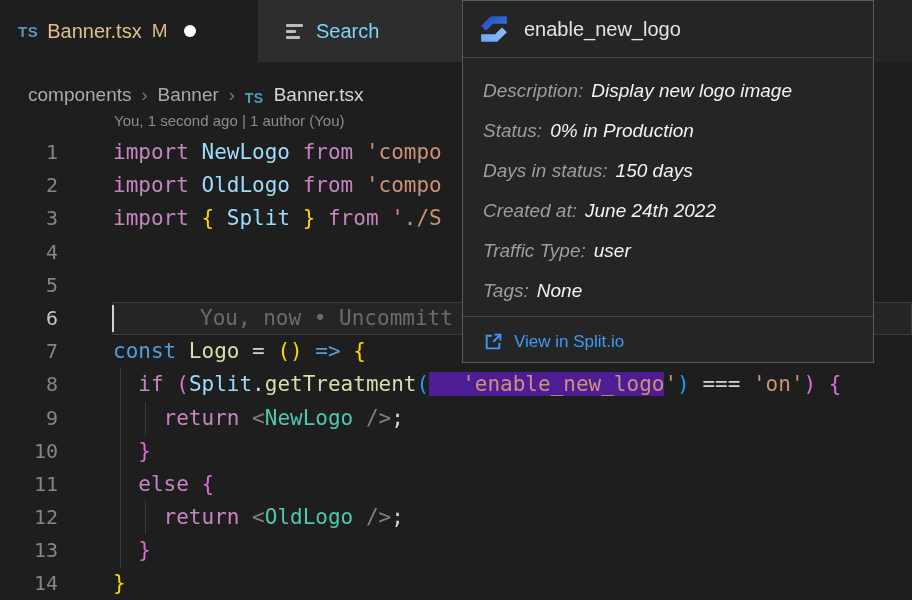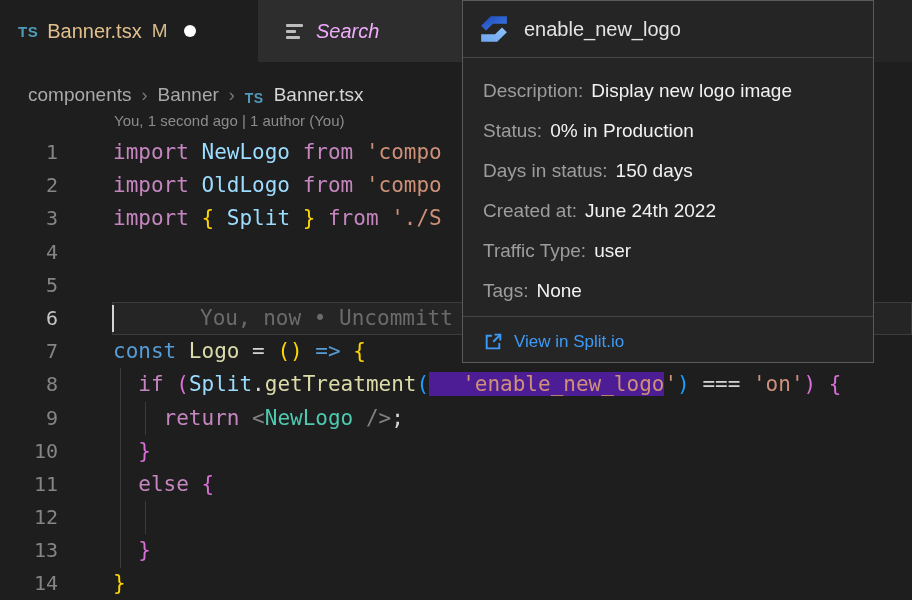--- a/index.html
+++ b/index.html
@@ -16,21 +16,21 @@
   .tab-search { left:258px; width:290px; background:#2d2d2d; padding-left:28px; }
   .ts-badge { font-size:15px; font-weight:bold; color:#519aba; letter-spacing:.5px; margin-right:9px; }
   .tab-title { font-size:20px; color:#e2c08d; }
   .git-badge { font-size:19px; color:#d7ba8d; margin-left:10px; }
   .dirty-dot { width:12px; height:12px; border-radius:50%; background:#ffffff; margin-left:16px; }
   .search-icon { display:flex; flex-direction:column; gap:3px; margin-right:13px; }
   .search-icon i { display:block; height:3px; background:#bcbcbc; border-radius:1px; }
   .search-icon i:nth-child(1){ width:17px; }
   .search-icon i:nth-child(2){ width:10px; }
   .search-icon i:nth-child(3){ width:14px; }
-  .tab-search .tab-title { color:#f0abfc;font-style:italic; }
+  .tab-search .tab-title { color:#7dd3fc; }
   
   .breadcrumb { position:absolute; left:28px; top:70px; height:36px; display:flex; align-items:flex-end;
     font-size:19px; color:#a9a9a9; gap:10px; }
   .crumb { cursor:pointer; }
   .crumb-sep { color:#7a7a7a; font-size:18px; }
   .breadcrumb .ts-badge { font-size:14px; margin-right:0; }
   .crumb-file { color:#d7d7d7; }
   
   .codelens { position:absolute; left:114px; top:112px; font-size:15px; color:#8c8c8c; cursor:pointer; }
   .lines { position:absolute; left:0; top:136px; width:912px; }
@@ -59,21 +59,21 @@
     font-family:"DejaVu Sans Mono","Liberation Mono",monospace; font-size:21px; line-height:33.2px; color:#6b6b6b; white-space:pre; }
   .guide { position:absolute; width:1px; background:#3b3b3b; }
   #guide-l1 { left:120px; top:368px; height:200px; }
   #guide-l2a { left:145px; top:402px; height:33px; }
   #guide-l2b { left:145px; top:501px; height:33px; }
   
   .tooltip { position:absolute; left:462px; top:0; width:412px; height:363px;
     background:#252526; border:1px solid #5a5a5a; }
   .tt-header { display:flex; align-items:center; height:57px; padding-left:16px; border-bottom:1px solid #454545; }
   .tt-title { font-size:20px; color:#e3e3e3; margin-left:15px; }
-  .tt-body { padding:13px 20px 0 20px; }
+  .tt-body { padding:13px 20px 0 20px;font-style:italic; }
   .tt-row { height:40px; display:flex; align-items:center; font-size:19px; }
   .tt-label { color:#9d9d9d; margin-right:8px; }
   .tt-value { color:#f2f2f2; }
   .tt-divider { border-top:1px solid #454545; margin-top:5px; }
   .tt-linkrow { display:flex; align-items:center; padding:14px 0 0 20px; cursor:pointer; }
   .tt-link { font-size:17px; color:#3e9af7; margin-left:10px; }
   .ext-icon, .split-icon { flex:none; display:block; }
 </style>
 </head>
 <body>
@@ -151,20 +151,21 @@
       <div class="line">
         <div class="gutter">10</div>
         <div class="code"><span>  </span><span class="b2">}</span></div>
       </div>
       <div class="line">
         <div class="gutter">11</div>
         <div class="code"><span>  </span><span class="kw">else </span><span class="b2">{</span></div>
       </div>
       <div class="line">
         <div class="gutter">12</div>
+        <div class="code"><span>    </span><span class="kw">return </span><span class="pn">&lt;</span><span class="tag">OldLogo</span><span class="pn"> /&gt;</span><span class="op">;</span></div>
       </div>
       <div class="line">
         <div class="gutter">13</div>
         <div class="code"><span>  </span><span class="b2">}</span></div>
       </div>
       <div class="line">
         <div class="gutter">14</div>
         <div class="code"><span class="b1">}</span></div>
       </div>
     </div>

